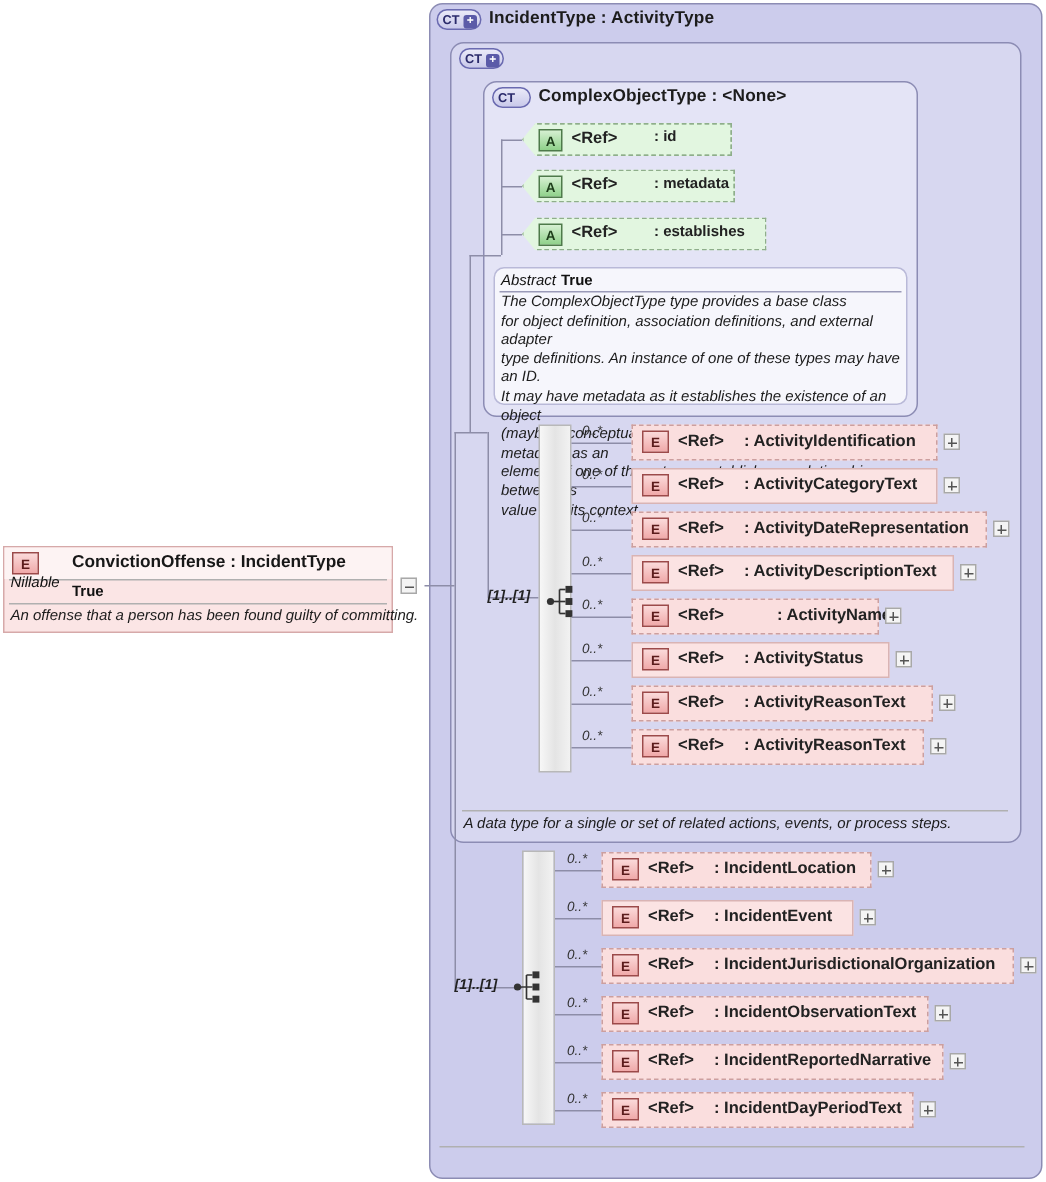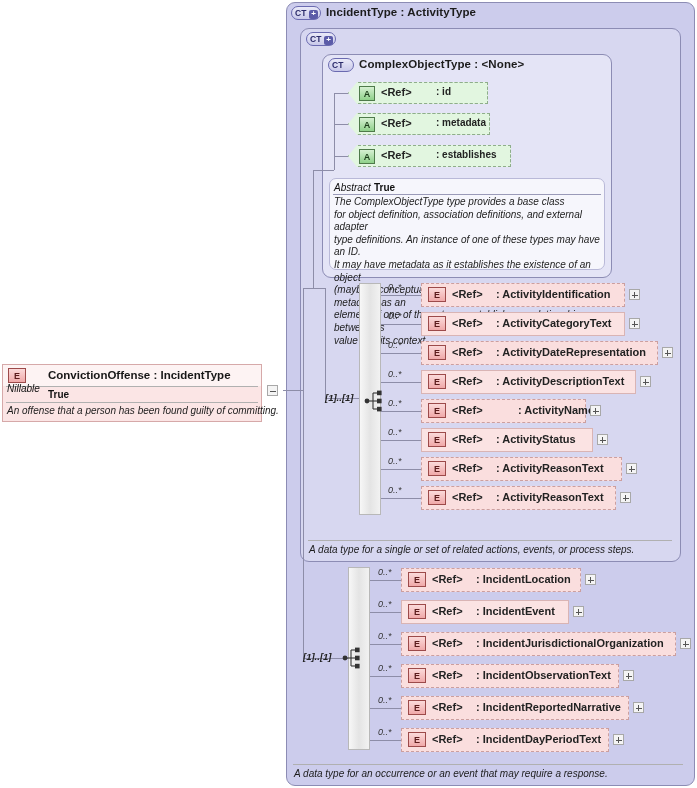--- a/index.html
+++ b/index.html
@@ -465,21 +465,20 @@
   <div class="el-row abs" style="left:401px;top:728px;width:208px;">
     <div class="el-shadow"></div>
     <div class="el-box"></div>
     <div class="e-icon">E</div>
     <div class="el-ref">&lt;Ref&gt;</div>
     <div class="el-name" style="left:75px;">: IncidentDayPeriodText</div>
   </div>
   <div class="plus-btn abs" style="left:613px;top:734px;"></div>
 
   <div class="hr abs" style="left:293px;top:764px;width:390px;"></div>
-  <div class="plain-doc abs" style="left:294px;top:768px;">A data type for an occurrence or an event that may require a response.</div>
 
   <div class="root-card abs" style="left:2px;top:364px;width:260px;height:58px;"></div>
   <div class="root-head abs" style="left:3px;top:365px;width:258px;height:21px;"></div>
   <div class="e-icon abs" style="left:8px;top:368px;">E</div>
   <div class="root-title abs" style="left:33px;top:369px;">ConvictionOffense : IncidentType</div>
   <div class="hr abs" style="left:6px;top:386px;width:252px;"></div>
   <div class="root-prop abs" style="left:7px;top:383px;">Nillable</div>
   <div class="root-prop-val abs" style="left:48px;top:389px;">True</div>
   <div class="hr abs" style="left:6px;top:402px;width:252px;"></div>
   <div class="root-desc abs" style="left:7px;top:405px;">An offense that a person has been found guilty of committing.</div>

